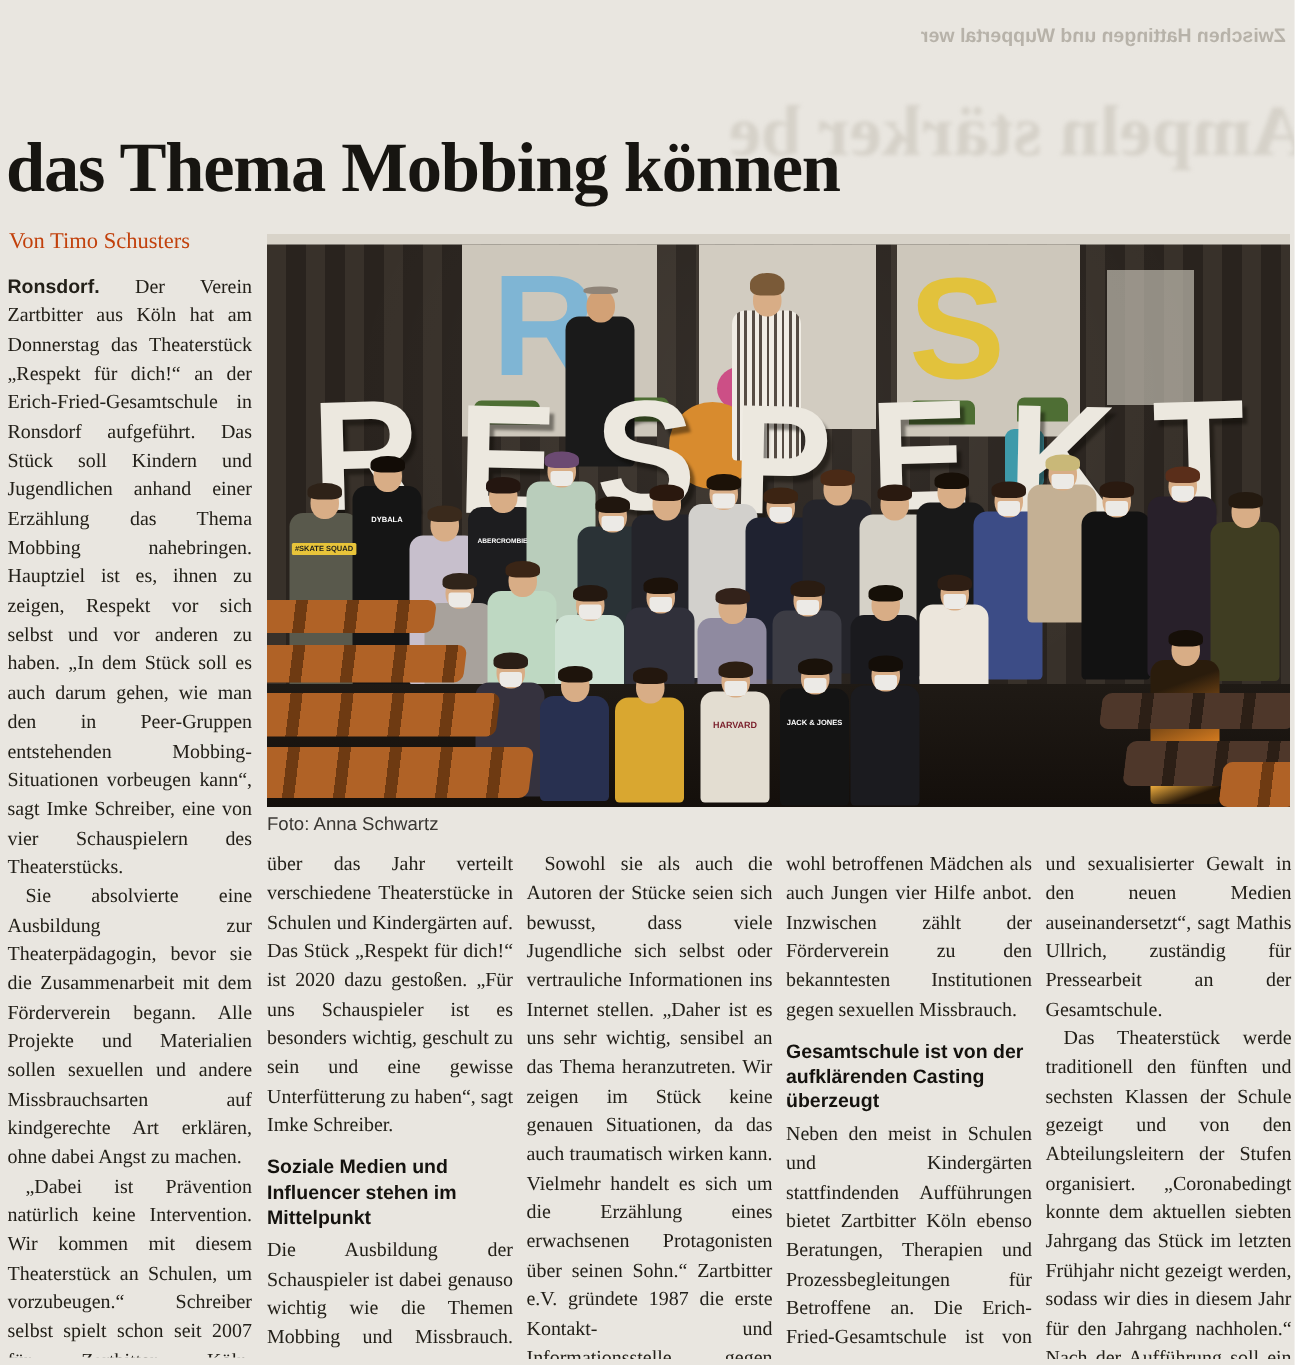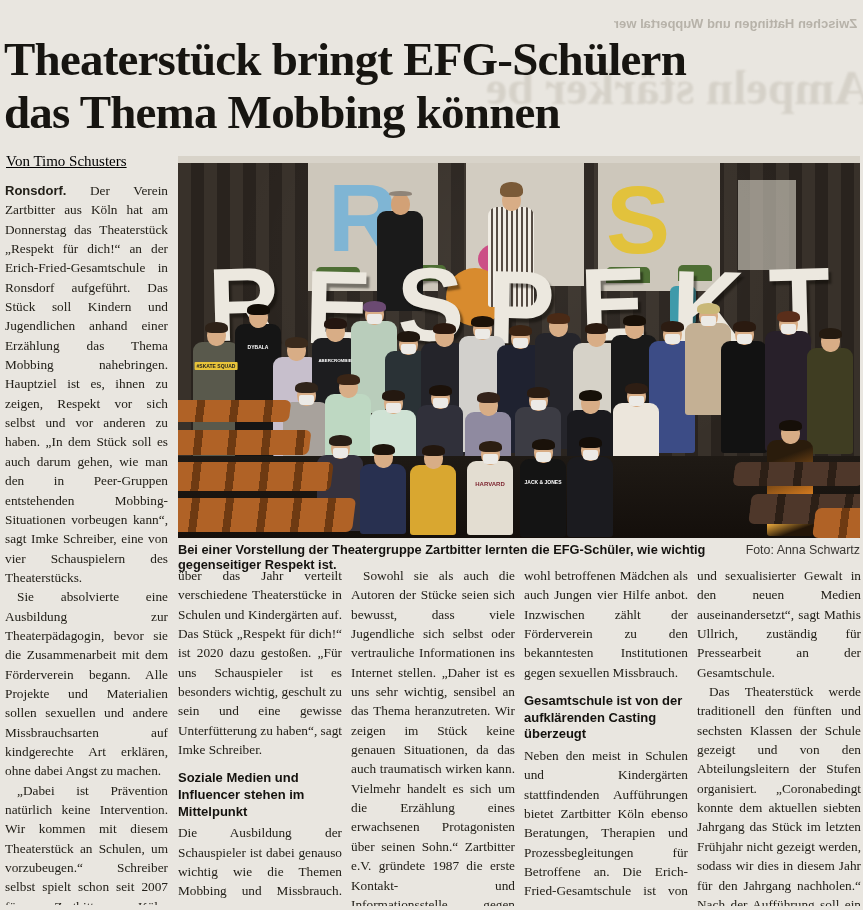--- a/index.html
+++ b/index.html
@@ -6,21 +6,21 @@
   .page{position:relative;width:863px;height:910px;background:#e9e6e0;overflow:hidden;
         font-family:"Liberation Serif",serif;color:#232019;}
   
   .st{position:absolute;transform:scaleX(-1);color:#aba69c;pointer-events:none;white-space:nowrap;}
   .st-top{right:6px;top:16px;font:700 13px "Liberation Sans",sans-serif;opacity:.8;filter:blur(.4px);}
   .st-big{right:-6px;top:60px;font:700 48px "Liberation Serif",serif;opacity:.55;filter:blur(1.3px);color:#c6c1b6;}
   
   .kicker{position:absolute;left:6px;top:7px;font:700 15.5px/1.2 "Liberation Sans",sans-serif;color:#161410;}
   .headline{position:absolute;left:4px;top:33px;margin:0;font:700 47px/1.12 "Liberation Serif",serif;
             letter-spacing:-.8px;color:#171511;}
-  .byline{position:absolute;left:6px;top:153px;font:15px "Liberation Serif",serif;color:#000000;text-decoration:underline;}
+  .byline{position:absolute;left:6px;top:153px;font:15px "Liberation Serif",serif;color:#c2410c;}
   
   .bodytxt p{margin:0;text-align:justify;font-size:13.3px;line-height:1.455;hyphens:auto;}
   .bodytxt p.ind{text-indent:12px;}
   .lead-loc{font:700 13px "Liberation Sans",sans-serif;}
   .subhead{font:700 13px/1.28 "Liberation Sans",sans-serif;margin:11px 0 3px 0;color:#14120e;}
   .col1{position:absolute;left:5px;top:181px;width:163px;height:724px;overflow:hidden;}
   .cols{position:absolute;left:178px;top:566px;width:684px;display:flex;gap:9px;}
   .bcol{width:164px;height:340px;overflow:hidden;}
   
   .photo-wrap{position:absolute;left:178px;top:156px;width:682px;}
@@ -65,21 +65,21 @@
   .credit{font:12.4px "Liberation Sans",sans-serif;color:#3a3733;white-space:nowrap;}
 </style>
 </head>
 <body>
 
 <div class="page">
 
   <div class="st st-top">Zwischen Hattingen und Wuppertal wer</div>
   <div class="st st-big">Ampeln stärker be</div>
 
-  <h1 class="headline"><span>Theaterstück bringt EFG-Schülern</span><br><span>das Thema Mobbing können</span></h1>
+  <h1 class="headline"><br><span>das Thema Mobbing können</span></h1>
   <div class="byline">Von Timo Schusters</div>
 
   <div class="col1 bodytxt">
     <p><span class="lead-loc">Ronsdorf.</span> <span>Der Verein Zartbitter aus Köln hat am Donnerstag das Theaterstück „Respekt für dich!“ an der Erich-Fried-Gesamtschule in Ronsdorf aufgeführt. Das Stück soll Kindern und Jugendlichen anhand einer Erzählung das Thema Mobbing nahebringen. Hauptziel ist es, ihnen zu zeigen, Respekt vor sich selbst und vor anderen zu haben. „In dem Stück soll es auch darum gehen, wie man den in Peer-Gruppen entstehenden Mobbing-Situationen vorbeugen kann“, sagt Imke Schreiber, eine von vier Schauspielern des Theaterstücks.</span></p>
     <p class="ind">Sie absolvierte eine Ausbildung zur Theaterpädagogin, bevor sie die Zusammenarbeit mit dem Förderverein begann. Alle Projekte und Materialien sollen sexuellen und andere Missbrauchsarten auf kindgerechte Art erklären, ohne dabei Angst zu machen.</p>
     <p class="ind">„Dabei ist Prävention natürlich keine Intervention. Wir kommen mit diesem Theaterstück an Schulen, um vorzubeugen.“ Schreiber selbst spielt schon seit 2007 für Zartbitter Köln. „Angefangen hat es mit einem Casting.“ Dabei sind Schauspieler mit ähnlichen Ausbildungen wie sie zusammengekommen. „Aktuell arbeiten hier Theaterpädagogen, aber auch Menschen mit therapeutischer psychologischer Ausbildung“, erklärt sie. Im Verein sei sie durch ihre Erfahrung und Expertise ein zentraler Baustein.</p>
 
   </div>
 
   <div class="photo-wrap">
@@ -259,21 +259,20 @@
 
       <div class="seatrow" style="left:-8px;top:244px;width:120px;height:22px;"></div>
       <div class="seatrow" style="left:-10px;top:274px;width:142px;height:25px;"></div>
       <div class="seatrow" style="left:-12px;top:306px;width:166px;height:29px;"></div>
       <div class="seatrow" style="left:-14px;top:342px;width:190px;height:34px;"></div>
       <div class="seatrow dark" style="left:556px;top:306px;width:130px;height:24px;"></div>
       <div class="seatrow dark" style="left:572px;top:338px;width:116px;height:30px;"></div>
       <div class="seatrow" style="left:636px;top:352px;width:52px;height:30px;"></div>
     </div>
     <div class="caption-row">
-      <span class="caption">Bei einer Vorstellung der Theatergruppe Zartbitter lernten die EFG-Schüler, wie wichtig gegenseitiger Respekt ist.</span>
       <span class="credit">Foto: Anna Schwartz</span>
     </div>
   </div>
 
   <div class="cols bodytxt">
     <div class="bcol">
       <p>über das Jahr verteilt verschiedene Theaterstücke in Schulen und Kindergärten auf. Das Stück „Respekt für dich!“ ist 2020 dazu gestoßen. „Für uns Schauspieler ist es besonders wichtig, geschult zu sein und eine gewisse Unterfütterung zu haben“, sagt Imke Schreiber.</p>
       <div class="subhead">Soziale Medien und Influencer stehen im Mittelpunkt</div>
       <p>Die Ausbildung der Schauspieler ist dabei genauso wichtig wie die Themen Mobbing und Missbrauch. „Wir orientieren uns in den Stücken sehr danach, was gerade angesagt ist und wo Probleme liegen.“ Von daher werden viele Probleme im Umgang mit sozialen Medien und dem Einfluss verschiedener „Influencer“</p>
     </div>

